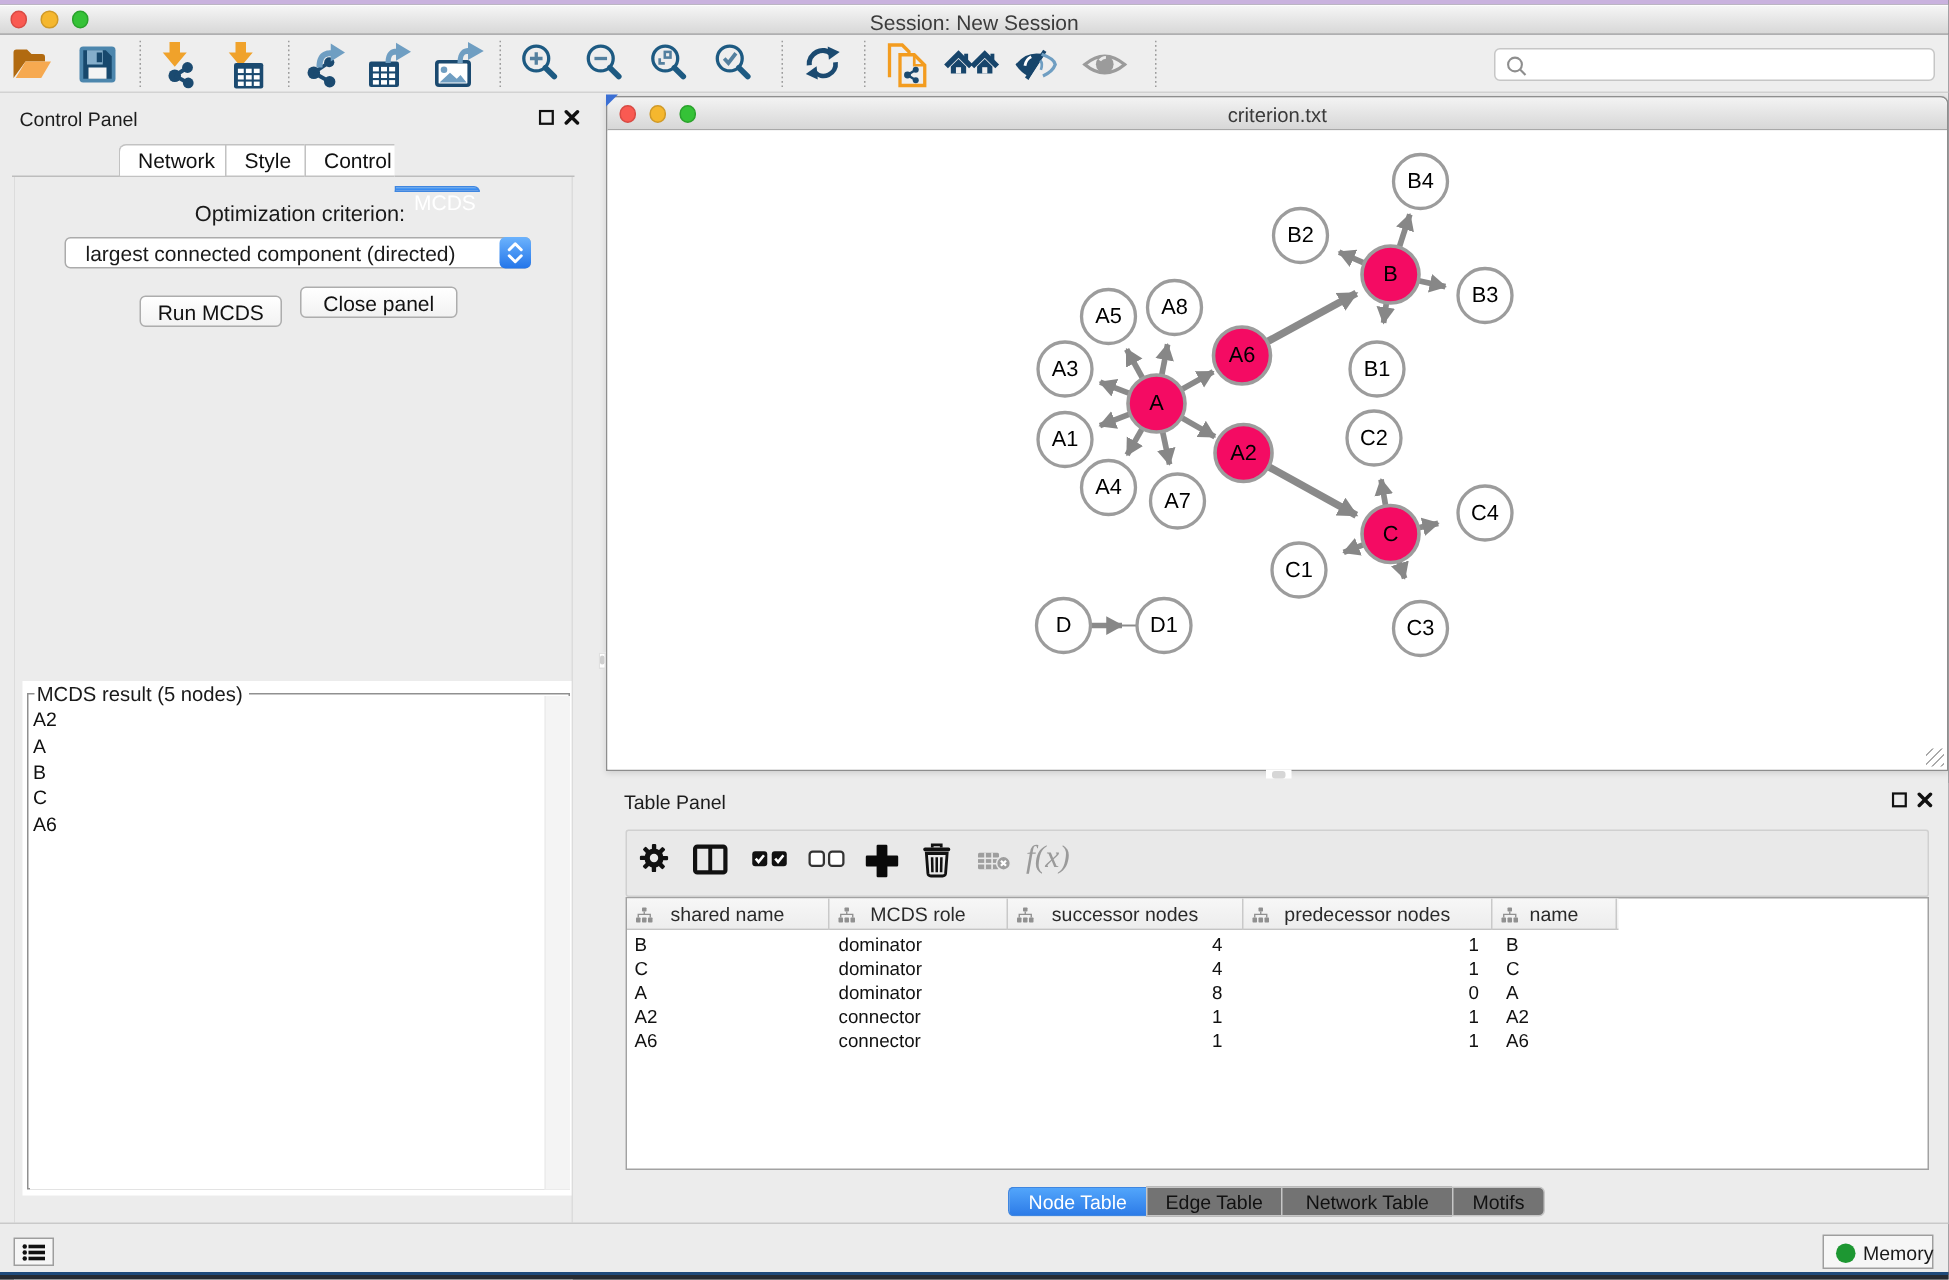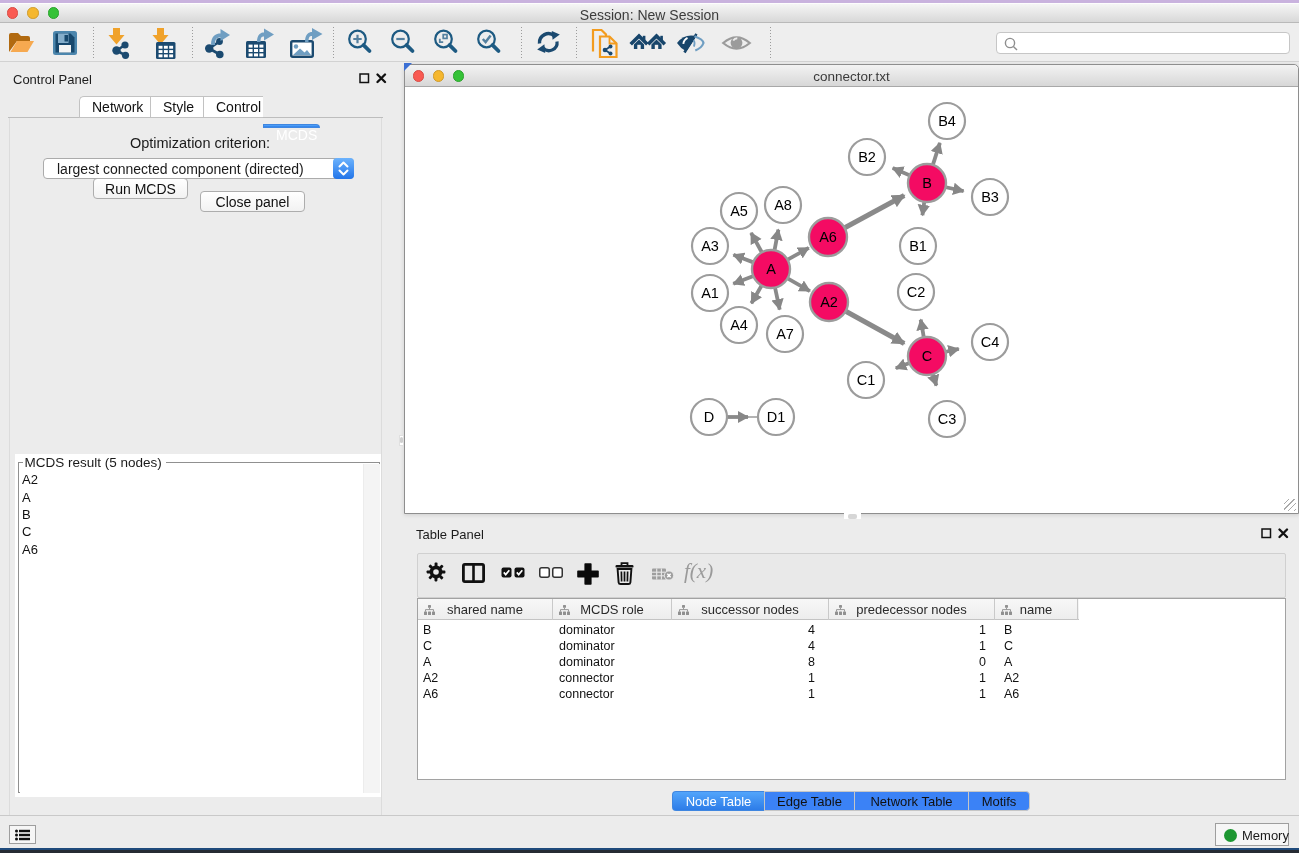--- a/index.html
+++ b/index.html
@@ -63,21 +63,21 @@
 #optlabel { position:absolute; left:9px; width:382px; top:73px; text-align:center;
   font-size:14.5px; color:#1a1a1a; }
 #combo { position:absolute; left:43px; top:96px; width:311px; height:21px;
   background:#fff; border:1px solid #ababab; border-radius:4px; font-size:14px; color:#1a1a1a; }
 #combo .txt { position:absolute; left:13px; top:2px; }
 #combo .stepper { position:absolute; right:-1px; top:-1px; width:21px; height:21px;
   border-radius:4px; background:linear-gradient(#6cb3fd,#2375e9); }
 .btn { position:absolute; height:21px; background:linear-gradient(#ffffff,#f2f2f2);
   border:1px solid #adadad; border-radius:4px; font-size:14px; color:#111;
   text-align:center; padding-top:2px; }
-#runbtn { left:93px; top:116px; width:95px; }
+#runbtn { left:93px; top:135px; width:95px; }
 #closebtn { left:200px; top:129px; width:105px; }
 #mcdswhite { position:absolute; left:15px; top:392px; width:366px; height:343px; background:#fff; }
 #mcdsgroup { position:absolute; left:17.5px; top:400px; width:362px; height:331px;
   border:1px solid #909090; }
 #mcdsgroup .legend { position:absolute; left:4px; top:-8px; background:#fff; z-index:3;
   padding:0 4px 0 2px; font-size:13.5px; color:#1a1a1a; }
 #mcdslist { position:absolute; left:1px; top:1px; width:360px; height:329px;
   background:#fff; font-size:13px; color:#111; padding-top:7px; }
 #mcdslist .scroll { position:absolute; right:0px; top:0px; width:16.5px; height:329px;
   background:#f4f4f4; border-left:1px solid #ececec; }
@@ -105,21 +105,21 @@
   background:#fff; border:1px solid #a2a2a2; }
 #thead { position:absolute; left:0; top:0; height:21px; width:661px;
   background:linear-gradient(#f7f7f7,#ededed); border-bottom:1px solid #c4c4c4; }
 .hcell { position:absolute; top:0; height:21px; border-right:1px solid #c9c9c9;
   font-size:13px; color:#2a2a2a; text-align:center; padding-top:3px; }
 .trow { position:absolute; font-size:12.5px; color:#111; height:16px; }
 .tcell { position:absolute; }
 .num { text-align:right; }
 #ttabs { position:absolute; left:268px; top:269px; height:20px; display:flex;
   font-size:13px; }
-#ttabs .tab { background:#3b82f6; border:1px solid #c6c6c6; border-right:none;
+#ttabs .tab { background:#737373; border:1px solid #c6c6c6; border-right:none;
   padding:2px 0 0; color:#111; text-align:center; }
 #ttabs .tab.first { border-radius:4px 0 0 4px; }
 #ttabs .tab.last { border-radius:0 4px 4px 0; border-right:1px solid #c6c6c6; }
 #ttabs .tab.sel { background:linear-gradient(#52a5fb,#2d7ce8); color:#fff; border-color:#3f86e0; }
 
 svg.icon { position:absolute; overflow:visible; }
 #graph line { stroke:#8a8a8a; }
 #graph text { font-size:14.5px; fill:#000; }
 </style>
 </head>
@@ -322,21 +322,21 @@
       <div class="item">A6</div>
     </div>
   </div>
 </div>
 
 <div class="abs" id="netwin">
   <div id="nettitle">
     <div class="tl r" style="left:7.5px;top:5px"></div>
     <div class="tl y" style="left:27.5px;top:5px"></div>
     <div class="tl g" style="left:47.5px;top:5px"></div>
-    <div class="title">connector.txt</div>
+    <div class="title">criterion.txt</div>
   </div>
   <div id="netcanvas">
 <svg id="graph" width="894" height="421" viewBox="0 0 894 421">
 <defs>
           <marker id="ah" markerUnits="userSpaceOnUse" markerWidth="12" markerHeight="13" refX="10.5" refY="6.5" orient="auto">
             <path d="M0,0.25 L11.5,6.5 L0,12.75 z" fill="#878787"></path>
           </marker>
           <marker id="ah2" markerUnits="userSpaceOnUse" markerWidth="14" markerHeight="14" refX="12" refY="7" orient="auto">
             <path d="M0,0.25 L13.5,7 L0,13.75 z" fill="#878787"></path>
           </marker>

